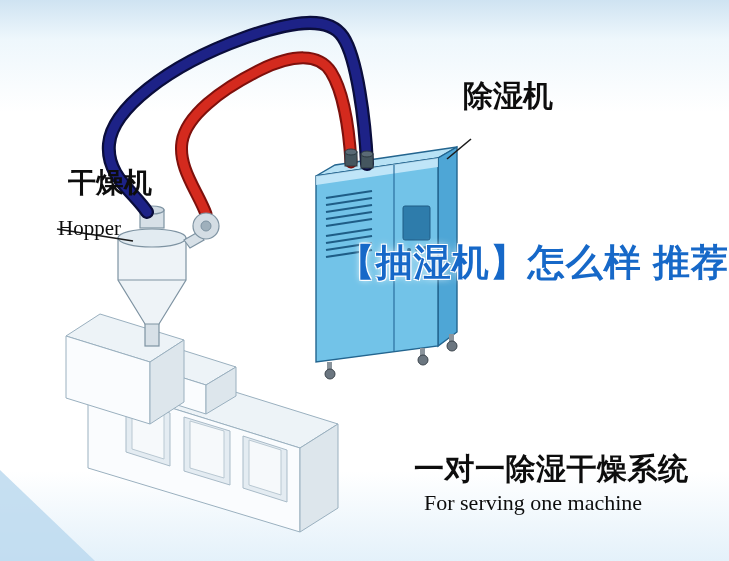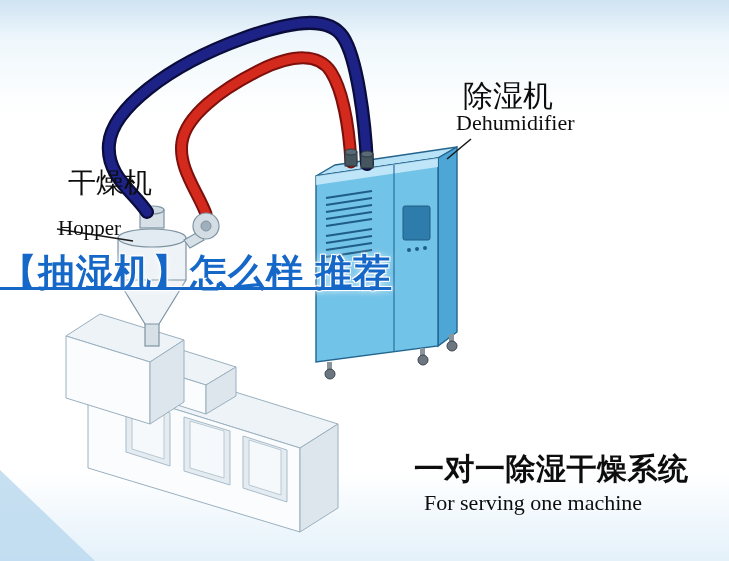--- a/index.html
+++ b/index.html
@@ -37,31 +37,31 @@
   .connector{fill:#45565f;stroke:#2c3940;stroke-width:1;}
   .connector-top{fill:#5a6a75;stroke:#2c3940;stroke-width:1;}
   .pipe-outline{fill:none;stroke:#0a0d3c;stroke-width:14;stroke-linecap:round;}
   .pipe-supply-core{fill:none;stroke:var(--pipe-supply-navy,#1d2287);stroke-width:9.5;stroke-linecap:round;}
   .pipe-outline-red{fill:none;stroke:#7e100c;stroke-width:13;stroke-linecap:round;}
   .pipe-return-core{fill:none;stroke:var(--pipe-return-red,#d42a1e);stroke-width:9;stroke-linecap:round;}
   .leader{stroke:#1a1a1a;stroke-width:1.6;}
 
   
   .lbl{position:absolute;color:#0d0d0d;white-space:nowrap;}
-  .lbl-cn{font-weight:400;}
+  .lbl-cn{font-weight:700;}
   .hopper-cn{left:52px;top:164px;font-size:28px;margin-left:16px;}
   .hopper-en{left:58px;top:184px;font-family:"Liberation Serif",serif;font-size:21px;margin-top:32px;}
   .dehum-cn{left:463px;top:76px;font-size:30px;}
   .dehum-en{left:456px;top:110px;font-family:"Liberation Serif",serif;font-size:22px;}
   .watermark{
-    position:absolute;left:0;right:0;top:252px;text-align:left;
+    position:absolute;left:0;right:0;top:242px;text-align:right;
     font-weight:700;font-size:37px;line-height:42px;letter-spacing:1px;
     color:var(--watermark-blue,#1668c8);
     text-shadow:-1px -1px 0 #fff,1px -1px 0 #fff,-1px 1px 0 #fff,1px 1px 0 #fff,0 0 7px rgba(255,255,255,.9);
-    z-index:5;white-space:nowrap;text-decoration:underline;
+    z-index:5;white-space:nowrap;
   }
   .caption-cn{left:414px;top:449px;font-size:30px;font-weight:700;letter-spacing:.5px;}
   .caption-en{left:424px;top:490px;font-family:"Liberation Serif",serif;font-size:22px;}
 </style>
 </head>
 <body>
 
 <div class="stage">
 
   <svg class="scene" viewBox="0 0 729 561" aria-hidden="true">
@@ -151,21 +151,20 @@
     </g>
 
     <line class="leader" x1="57" y1="229" x2="133" y2="241"></line>
     <line class="leader" x1="471" y1="139" x2="447" y2="159"></line>
   </svg>
 
   <div class="lbl lbl-cn hopper-cn">干燥机</div>
   <div class="lbl hopper-en">Hopper</div>
 
   <div class="lbl lbl-cn dehum-cn">除湿机</div>
-  <div class="lbl dehum-en">Dehumidifier</div>
 
   <div class="watermark">
     <div>【抽湿机】怎么样 推荐</div>
   </div>
 
   <div class="lbl caption-cn">一对一除湿干燥系统</div>
   <div class="lbl caption-en">For serving one machine</div>
 </div>
 
 </body></html>

